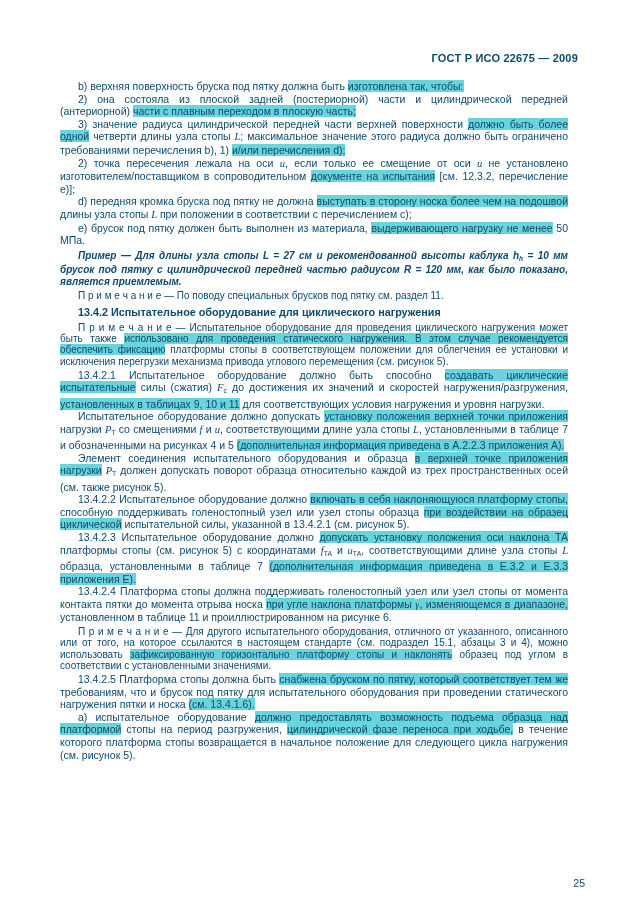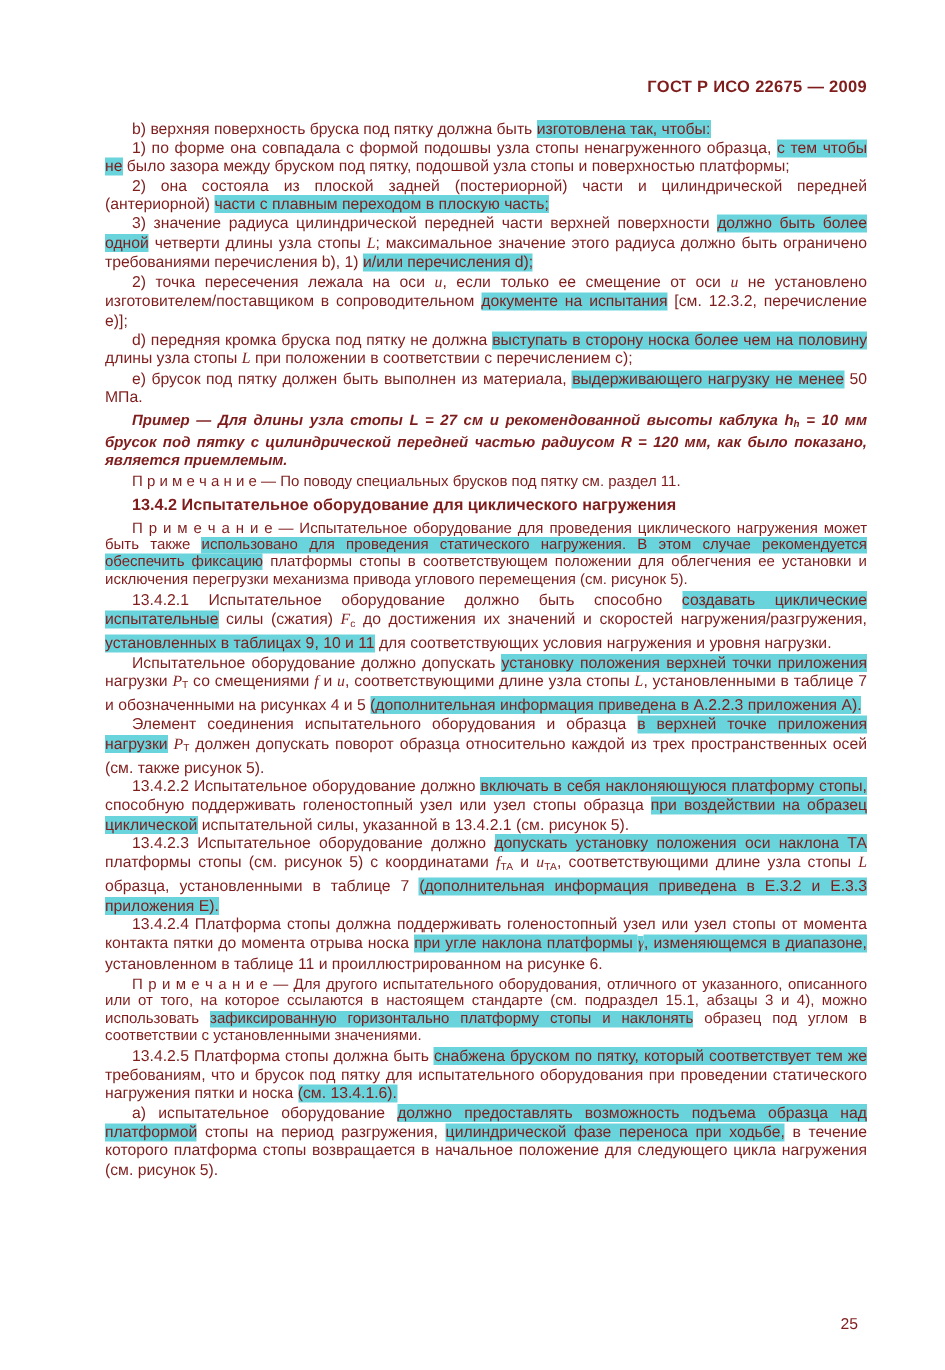--- a/index.html
+++ b/index.html
@@ -1,36 +1,36 @@
 <!DOCTYPE html>
 <html lang="ru" style="--hl: #6ad4dc;"><head>
 <meta charset="utf-8">
 <style>
   html, body { margin: 0; padding: 0; background: #ffffff; }
   .page {
     position: relative;
     width: 630px;
     height: 913px;
     background: #ffffff;
-    color: #7f1d1d;
+    color: #0c4a6e;
     font-family: "Liberation Sans", sans-serif;
     overflow: hidden;
   }
   .doc-header {
     position: absolute;
     top: 52px;
     right: 52px;
     font-size: 11px;
     font-weight: bold;
     letter-spacing: 0.2px;
   }
   .doc-content {
     position: absolute;
     top: 80px;
-    left: 70px;
+    left: 60px;
     width: 508px;
     text-align: justify;
   }
   .doc-content p { margin: 0; }
   p.para {
     font-size: 10.5px;
     line-height: 12.6px;
     text-indent: 18px;
   }
   p.heading {
@@ -53,37 +53,36 @@
     line-height: 11.3px;
     text-indent: 18px;
     margin: 2px 0;
   }
   .hl { background-color: var(--hl, #6ad4dc); }
   .i  { font-style: italic; font-family: "Liberation Serif", serif; }
   .sub { font-size: 0.65em; vertical-align: -0.25em; }
   .doc-footer {
     position: absolute;
     bottom: 24px;
-    right: 58px;
+    right: 45px;
     font-size: 10.5px;
   }
 </style>
 </head>
 <body>
 
 <div class="page">
   <div class="doc-header">ГОСТ Р ИСО 22675 — 2009</div>
 
   <div class="doc-content">
       <p class="para"><span>b) верхняя поверхность бруска под пятку должна быть </span><span class="hl">изготовлена так, чтобы:</span></p>
-      <p class="para"><span>1) по форме она совпадала с формой подошвы узла стопы ненагруженного образца, </span><span class="hl">с тем чтобы не</span><span> было зазора между бруском под пятку, подошвой узла стопы и поверхностью платформы;</span></p>
       <p class="para"><span>2) она состояла из плоской задней (постериорной) части и цилиндрической передней (антериорной) </span><span class="hl">части с плавным переходом в плоскую часть;</span></p>
       <p class="para"><span>3) значение радиуса цилиндрической передней части верхней поверхности </span><span class="hl">должно быть более одной</span><span> четверти длины узла стопы </span><span class="i">L</span><span>; максимальное значение этого радиуса должно быть ограничено требованиями перечисления b), 1) </span><span class="hl">и/или перечисления d);</span></p>
       <p class="para"><span>2) точка пересечения лежала на оси </span><span class="i">u</span><span>, если только ее смещение от оси </span><span class="i">u</span><span> не установлено изготовителем/поставщиком в сопроводительном </span><span class="hl">документе на испытания</span><span> [см. 12.3.2, перечисление e)];</span></p>
-      <p class="para"><span>d) передняя кромка бруска под пятку не должна </span><span class="hl">выступать в сторону носка более чем на половину</span><span> длины узла стопы </span><span class="i">L</span><span> при положении в соответствии с перечислением c);</span></p>
+      <p class="para"><span>d) передняя кромка бруска под пятку не должна </span><span class="hl">выступать в сторону носка более чем на подошвой</span><span> длины узла стопы </span><span class="i">L</span><span> при положении в соответствии с перечислением c);</span></p>
       <p class="para"><span>e) брусок под пятку должен быть выполнен из материала, </span><span class="hl">выдерживающего нагрузку не менее</span><span> 50 МПа.</span></p>
       <p class="example"><span>Пример — Для длины узла стопы L = 27 см и рекомендованной высоты каблука h</span><span class="sub">h</span><span> = 10 мм брусок под пятку с цилиндрической передней частью радиусом R = 120 мм, как было показано, является приемлемым.</span></p>
       <p class="note"><span>П р и м е ч а н и е — По поводу специальных брусков под пятку см. раздел 11.</span></p>
       <p class="heading"><span>13.4.2 Испытательное оборудование для циклического нагружения</span></p>
       <p class="note"><span>П р и м е ч а н и е — Испытательное оборудование для проведения циклического нагружения может быть также </span><span class="hl">использовано для проведения статического нагружения. В этом случае рекомендуется обеспечить фиксацию</span><span> платформы стопы в соответствующем положении для облегчения ее установки и исключения перегрузки механизма привода углового перемещения (см. рисунок 5).</span></p>
       <p class="para"><span>13.4.2.1 Испытательное оборудование должно быть способно </span><span class="hl">создавать циклические испытательные</span><span> силы (сжатия) </span><span class="i">F</span><span class="sub">с</span><span> до достижения их значений и скоростей нагружения/разгружения, </span><span class="hl">установленных в таблицах 9, 10 и 11</span><span> для соответствующих условия нагружения и уровня нагрузки.</span></p>
       <p class="para"><span>Испытательное оборудование должно допускать </span><span class="hl">установку положения верхней точки приложения</span><span> нагрузки </span><span class="i">P</span><span class="sub">Т</span><span> со смещениями </span><span class="i">f</span><span> и </span><span class="i">u</span><span>, соответствующими длине узла стопы </span><span class="i">L</span><span>, установленными в таблице 7 и обозначенными на рисунках 4 и 5 </span><span class="hl">(дополнительная информация приведена в А.2.2.3 приложения А).</span></p>
       <p class="para"><span>Элемент соединения испытательного оборудования и образца </span><span class="hl">в верхней точке приложения нагрузки</span><span> </span><span class="i">P</span><span class="sub">Т</span><span> должен допускать поворот образца относительно каждой из трех пространственных осей (см. также рисунок 5).</span></p>
       <p class="para"><span>13.4.2.2 Испытательное оборудование должно </span><span class="hl">включать в себя наклоняющуюся платформу стопы,</span><span> способную поддерживать голеностопный узел или узел стопы образца </span><span class="hl">при воздействии на образец циклической</span><span> испытательной силы, указанной в 13.4.2.1 (см. рисунок 5).</span></p>
       <p class="para"><span>13.4.2.3 Испытательное оборудование должно </span><span class="hl">допускать установку положения оси наклона ТА</span><span> платформы стопы (см. рисунок 5) с координатами </span><span class="i">f</span><span class="sub">ТА</span><span> и </span><span class="i">u</span><span class="sub">ТА</span><span>, соответствующими длине узла стопы </span><span class="i">L</span><span> образца, установленными в таблице 7 </span><span class="hl">(дополнительная информация приведена в Е.3.2 и Е.3.3 приложения Е).</span></p>

